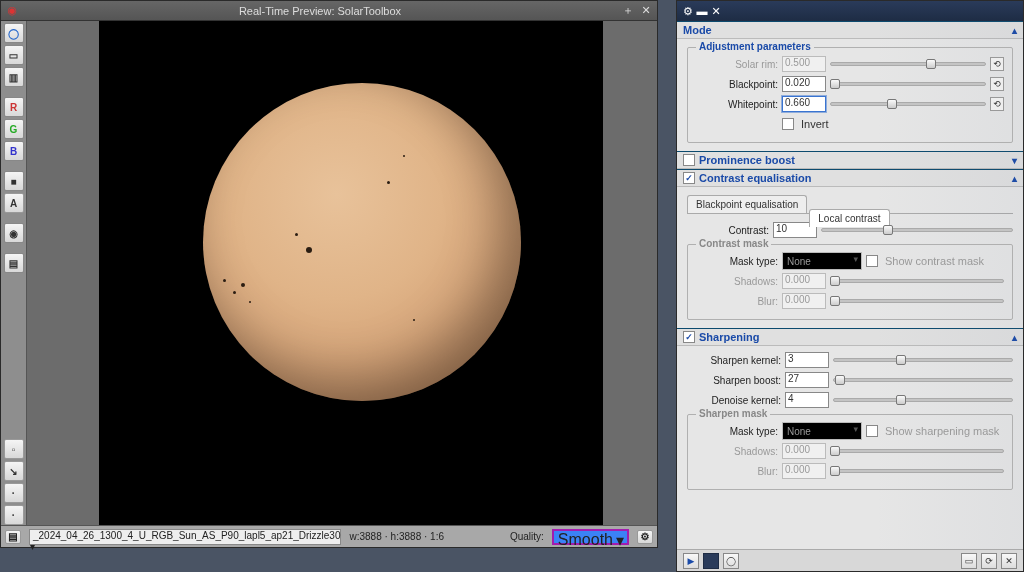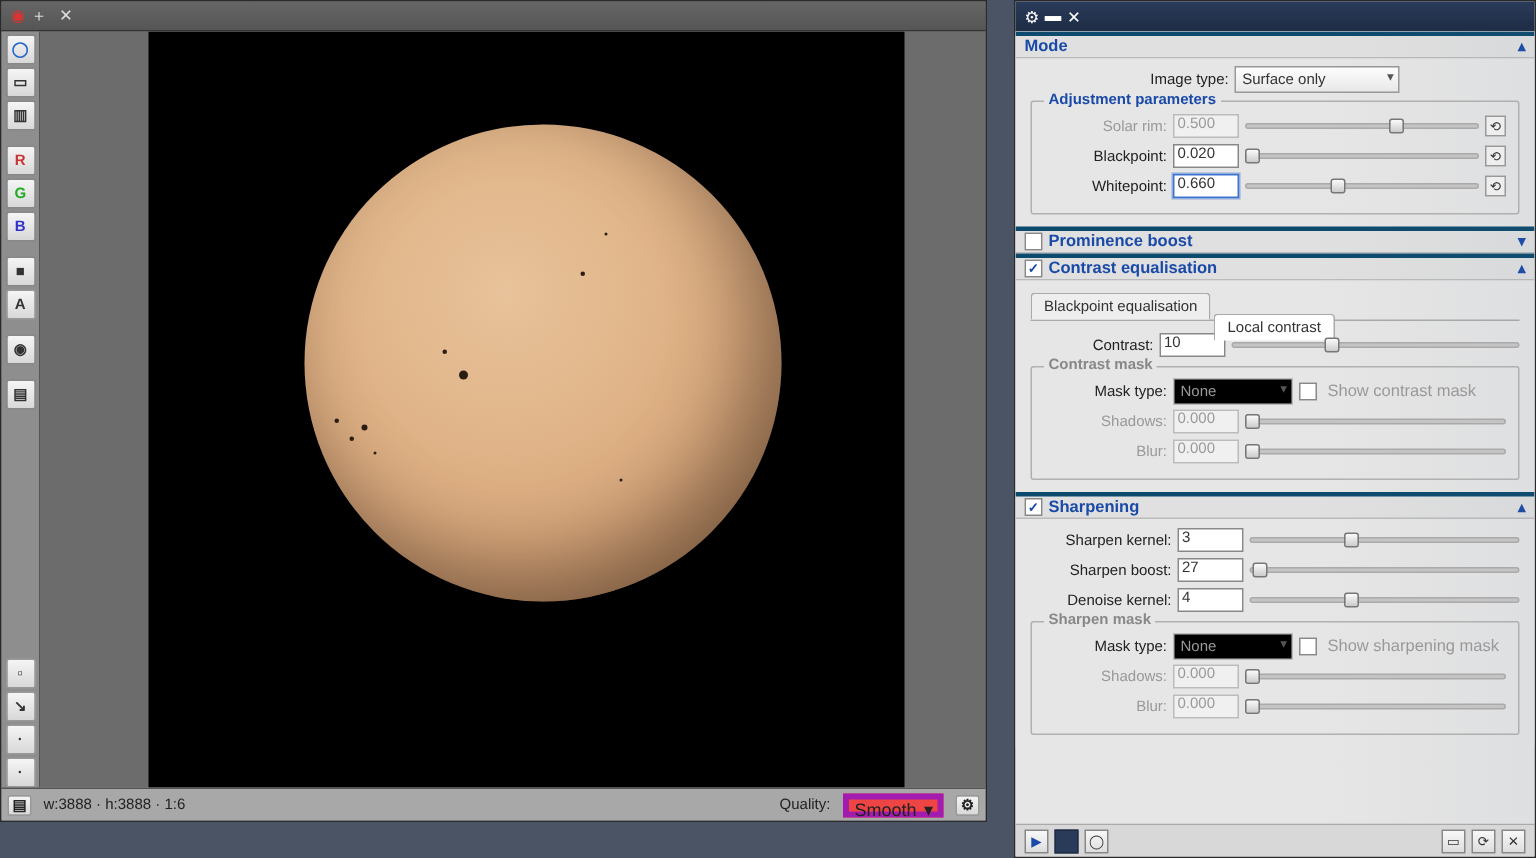--- a/index.html
+++ b/index.html
@@ -23,31 +23,31 @@
 .preview-canvas { flex: 1; background: #6c6c6c; position: relative; overflow: hidden; }
 .image-area { position: absolute; left: 72px; top: 0; width: 504px; height: 504px; background: #000; }
 .sun { position: absolute; left: 104px; top: 62px; width: 318px; height: 318px; border-radius: 50%;
   background: radial-gradient(circle at 42% 35%, #e8c29a 0%, #e0b488 38%, #d19e73 70%, #b88359 95%);
   box-shadow: inset -18px -22px 50px rgba(0,0,0,0.35); }
 .spot { position: absolute; background: #2a1d12; border-radius: 50%; }
 
 .preview-status { height: 22px; background: #a8a8a8; display: flex; align-items: center; padding: 0 4px; gap: 8px; border-top: 1px solid #555; font-size: 10px; color: #222; }
 .status-select { flex: 0 0 300px; height: 16px; background: #eee; border: 1px solid #888; font-size: 10px; }
 .status-sep { flex: 1; }
-.quality-sel { height: 16px; background: #ef4444; border: 4px solid #a21caf; font-size: 12px; }
+.quality-sel { height: 16px; background: #3b82f6; border: 2px solid #a21caf; font-size: 16px; }
 
 
 .panel-win { width: 348px; height: 572px; margin-left: 18px; background: #e6e6e6; border: 1px solid #2a2a2a; display: flex; flex-direction: column; }
 .panel-titlebar { height: 20px; background: linear-gradient(#2a3b5a,#1e2c44); color: #fff; display: flex; align-items: center; padding: 0 4px; font-size: 11px; }
 .panel-titlebar .tb-title { flex: 1; text-align: center; font-weight: bold; }
 .panel-body { flex: 1; overflow-y: auto; padding: 0; background: #e6e6e6; position: relative; }
 .panel-body::before { content:""; position:absolute; right:0; top:0; bottom:0; width:150px; background: linear-gradient(90deg, transparent, rgba(100,115,140,0.06)); pointer-events:none;}
 
 
-.sec-header { height: 18px; background: #e0e0e0; border-top: 3px solid #0c4a6e; border-bottom: 1px solid #bbb; display: flex; align-items: center; padding: 0 6px; color: #1a4aa8; font-weight: bold; font-size: 11px; cursor: pointer; }
+.sec-header { height: 18px; background: #e0e0e0; border-top: 1px solid #0c4a6e; border-bottom: 1px solid #bbb; display: flex; align-items: center; padding: 0 6px; color: #1a4aa8; font-weight: bold; font-size: 11px; cursor: pointer; }
 .sec-header .chev { margin-left: auto; color: #1a4aa8; font-size: 10px; }
 .sec-header .check { width: 12px; height: 12px; border: 1px solid #888; background: #fff; margin-right: 4px; display: inline-flex; align-items: center; justify-content: center; font-size: 9px; }
 
 .sec-content { padding: 4px 10px 8px 10px; background: #e6e6e6; }
 
 .fieldset { border: 1px solid #b0b0b0; border-radius: 2px; padding: 6px 8px 8px 8px; margin-top: 4px; position: relative; }
 .fieldset .legend { position: absolute; top: -7px; left: 8px; background: #e6e6e6; padding: 0 3px; color: #1a4aa8; font-size: 10px; font-weight: bold; }
 .fieldset.muted .legend { color: #888; }
 
 .form-row { display: flex; align-items: center; height: 20px; gap: 4px; }
@@ -78,20 +78,21 @@
 </head>
 <body>
 
 <div class="workspace">
 
   <div class="preview-win">
     <div class="preview-titlebar">
       <div class="tb-left">
         <span class="tb-icon" style="color:#d33">◉</span>
       </div>
+      <div class="tb-title">Real-Time Preview: SolarToolbox</div>
       <div class="tb-right">
         <span class="tb-icon">＋</span>
         <span class="tb-icon">✕</span>
       </div>
     </div>
     <div class="preview-body">
       <div class="preview-toolstrip">
         <div class="tool-btn" style="color:#2266cc">◯</div>
         <div class="tool-btn">▭</div>
         <div class="tool-btn">▥</div>
@@ -123,20 +124,21 @@
             <div class="spot" style="left:30px; top:208px; width:3px; height:3px;"></div>
             <div class="spot" style="left:20px; top:196px; width:3px; height:3px;"></div>
             <div class="spot" style="left:46px; top:218px; width:2px; height:2px;"></div>
             <div class="spot" style="left:210px; top:236px; width:2px; height:2px;"></div>
           </div>
         </div>
       </div>
     </div>
     <div class="preview-status">
       <span class="tool-btn hollow" style="width:16px;height:14px">▤</span>
+      <div class="status-select"><span style="padding-left:3px">_2024_04_26_1300_4_U_RGB_Sun_AS_P90_lapl5_ap21_Drizzle30</span> ▾</div>
       <span>w:3888 · h:3888 · 1:6</span>
       <div class="status-sep"></div>
       <span>Quality:</span>
       <div class="quality-sel" style="padding:0 14px 0 4px; position:relative"><span>Smooth</span><span style="position:absolute;right:3px">▾</span></div>
       <span class="tool-btn hollow" style="width:16px;height:14px">⚙</span>
     </div>
   </div>
 
   <div class="panel-win">
     <div class="panel-titlebar">
@@ -145,26 +147,20 @@
       <span class="tb-icon">✕</span>
     </div>
 
     <div class="panel-body">
 
       <div class="sec-header">
         <span>Mode</span>
           <span class="chev">▴</span>
       </div>
       <div class="sec-content">
-        <div class="form-row" style="justify-content:center">
-          <span class="lbl" style="width:auto">Image type:</span>
-          <div class="combo">
-              <span>Surface only</span>
-            </div>
-        </div>
         <div class="fieldset">
           <span class="legend">Adjustment parameters</span>
           <div class="form-row muted">
             <span class="lbl">Solar rim:</span>
             <div class="num-input disabled">0.500</div>
             <div class="slider">
                 <div class="track"></div>
                 <div class="thumb" style="left: 65%;"></div>
               </div>
             <div class="reset-btn">⟲</div>
@@ -179,20 +175,24 @@
             <div class="reset-btn">⟲</div>
           </div>
           <div class="form-row">
             <span class="lbl">Whitepoint:</span>
             <div class="num-input hl">0.660</div>
             <div class="slider">
                 <div class="track"></div>
                 <div class="thumb" style="left: 40%;"></div>
               </div>
             <div class="reset-btn">⟲</div>
+          </div>
+          <div class="form-row" style="justify-content:flex-start; padding-left:86px">
+            <span class="chk-inline"></span>
+            <span>Invert</span>
           </div>
         </div>
       </div>
 
       <div class="sec-header">
         <span class="check"></span>
         <span>Prominence boost</span>
           <span class="chev">▾</span>
       </div>
 

